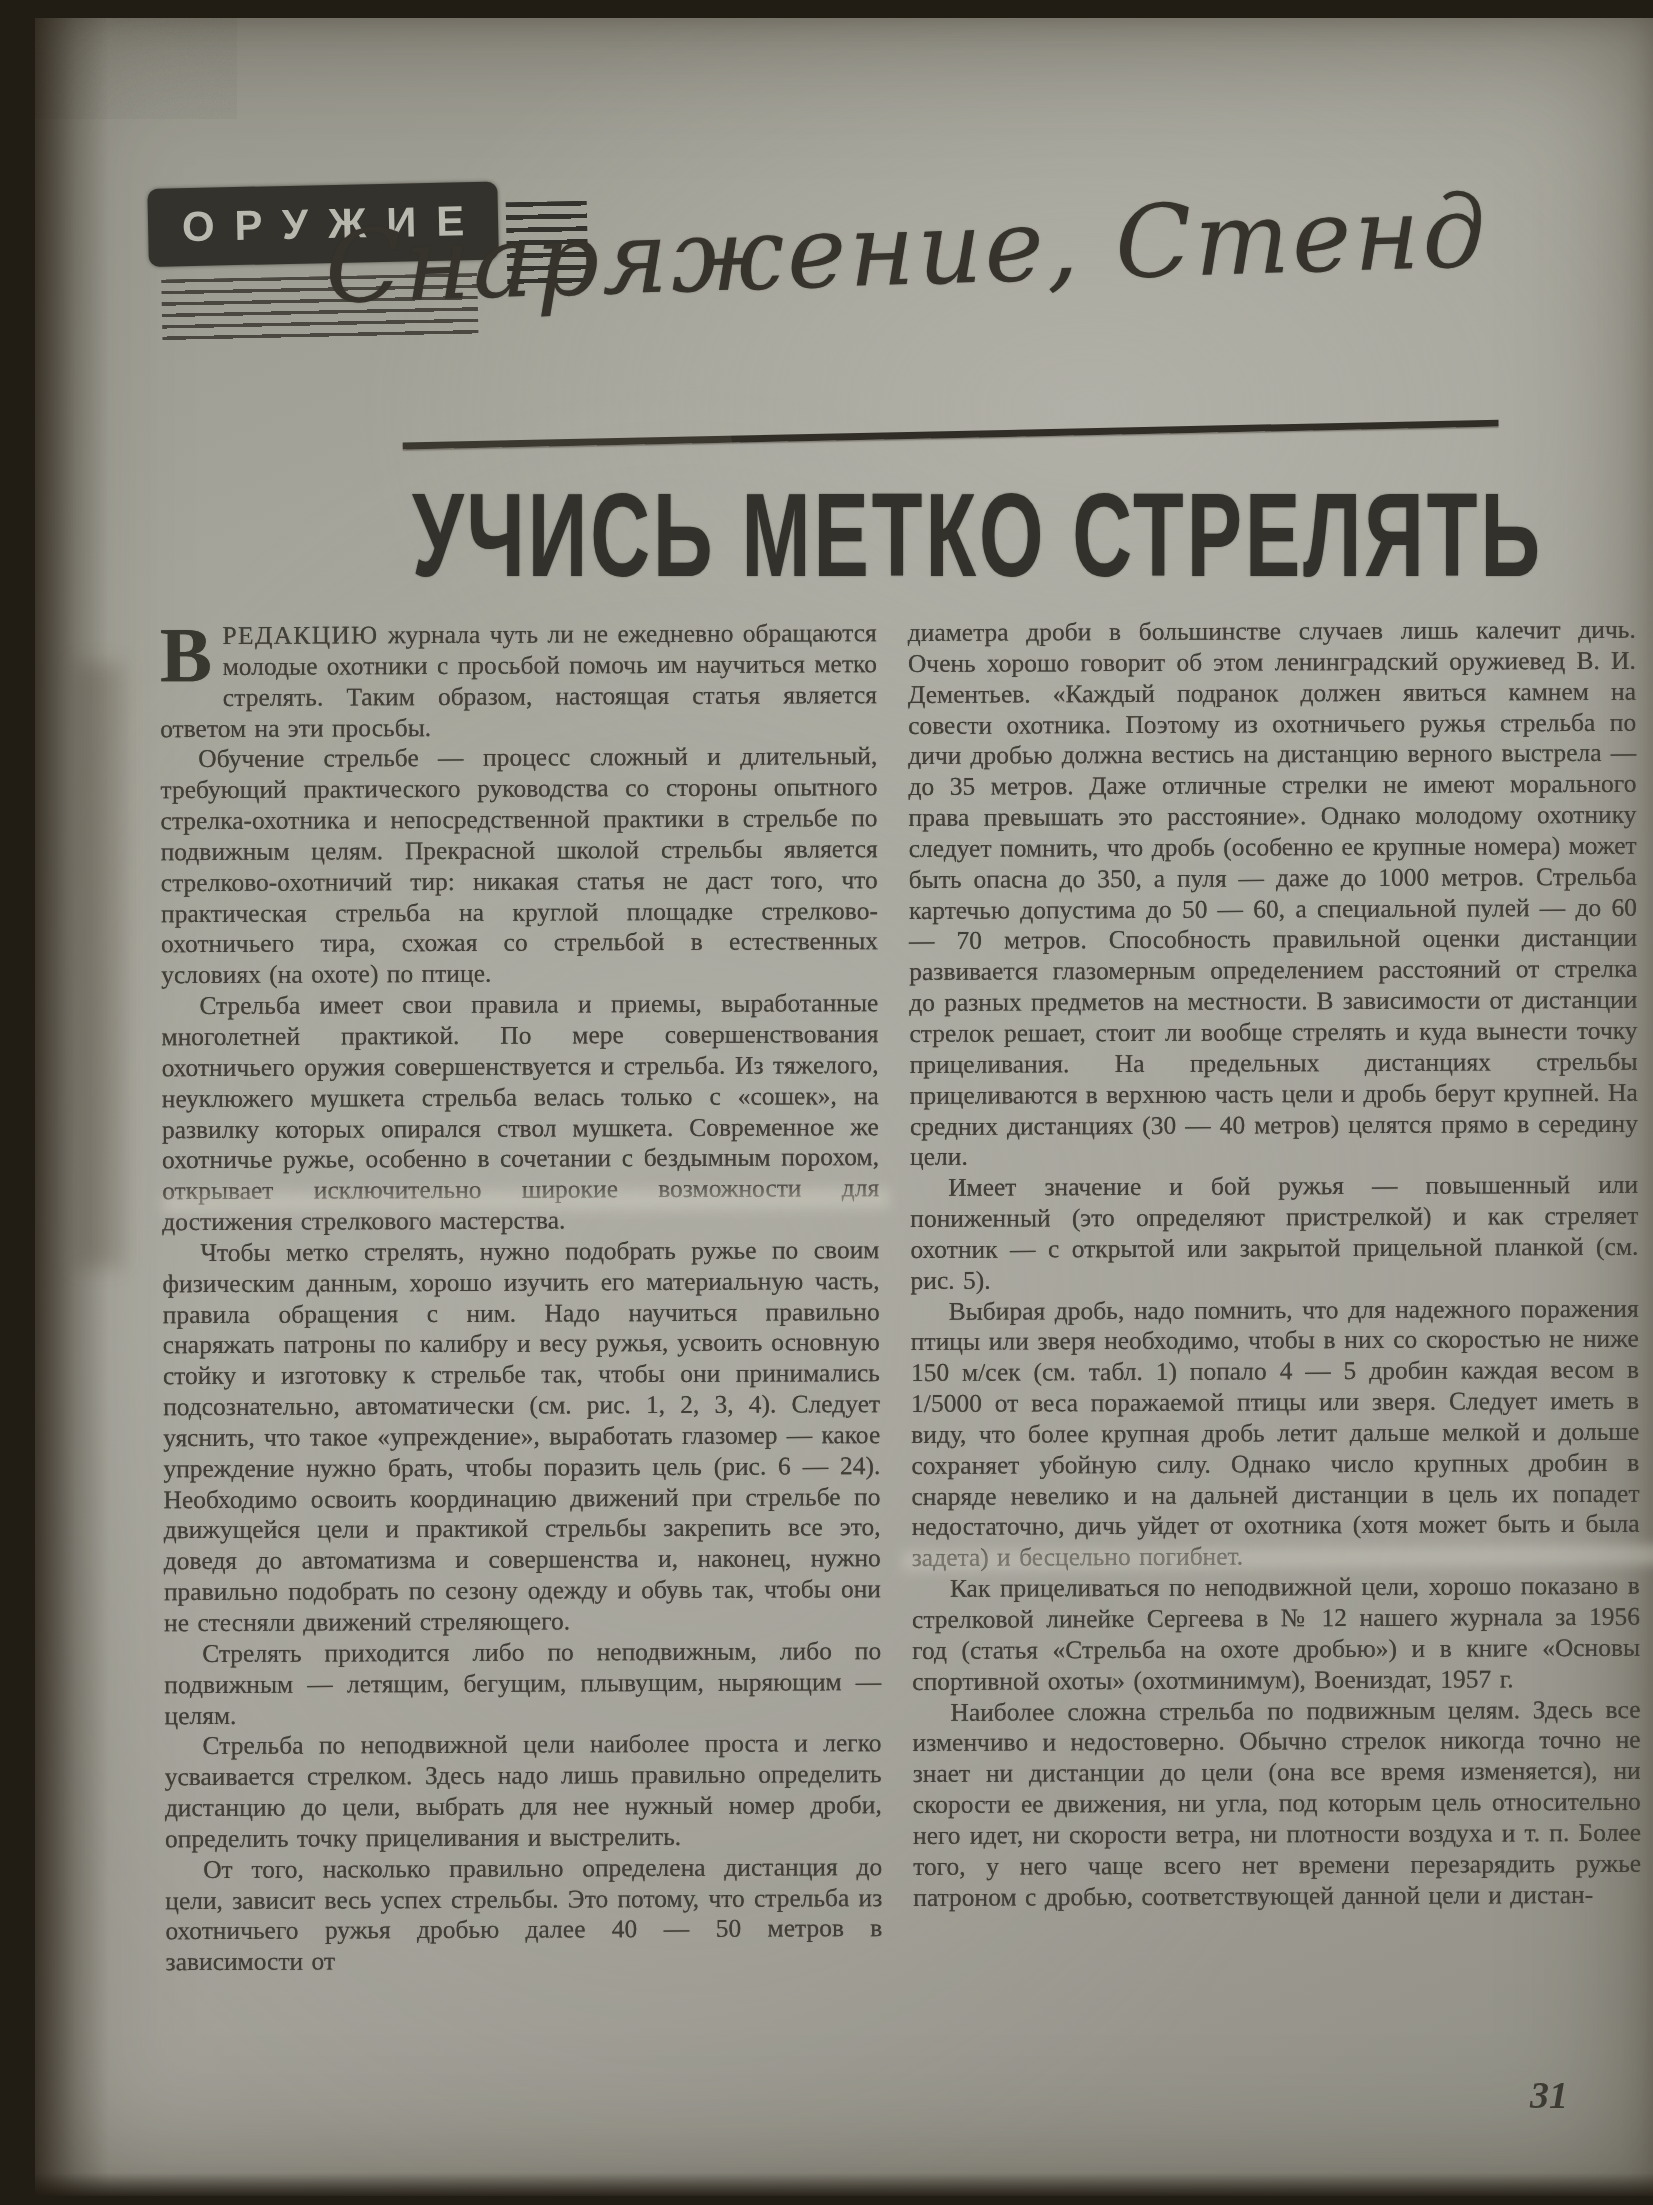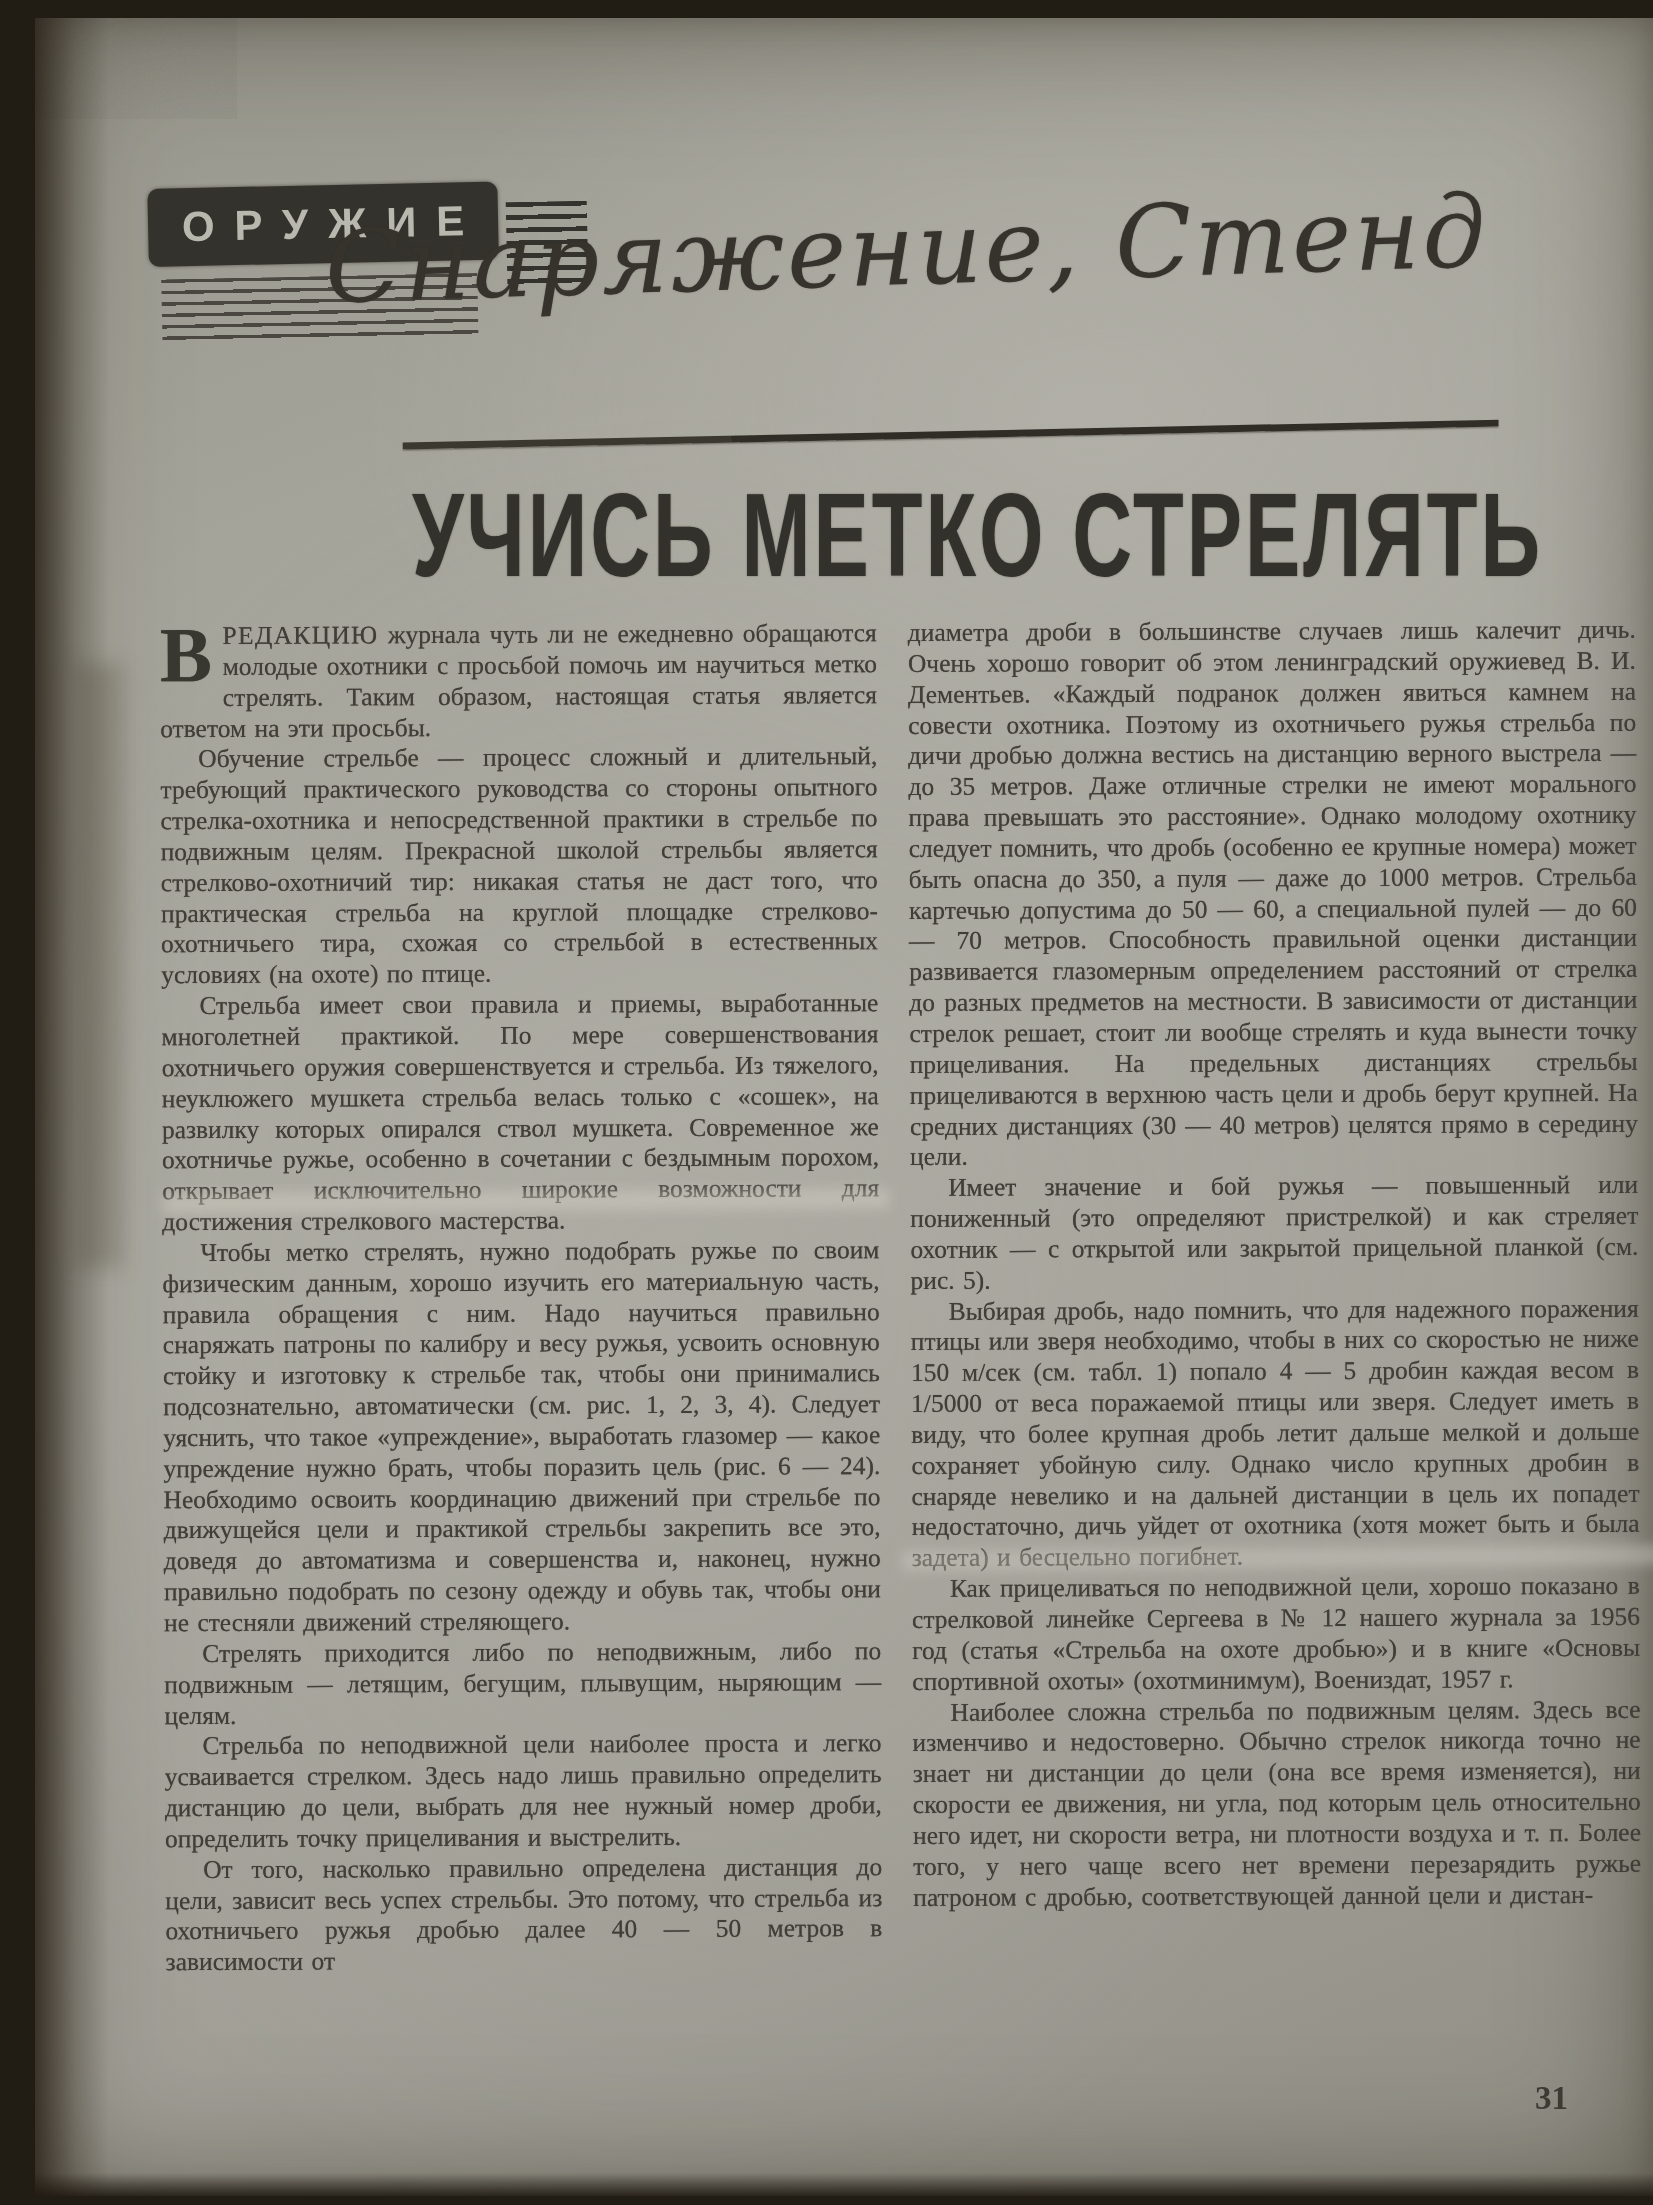--- a/index.html
+++ b/index.html
@@ -101,21 +101,21 @@
     font-family:"Liberation Serif", serif;font-weight:700;
     font-size:78px;line-height:59px;
     padding:4px 10.8px 0 0;color:#393830;
   }
   .leadword{letter-spacing:1.3px;}
 
   
   .pagenum{
     position:absolute;right:86px;bottom:79px;
     font-family:"Liberation Serif", serif;font-weight:700;
-    font-size:33px;color:#3c3a33;
+    font-size:38px;color:#3c3a33;font-style:italic;
   }
 
   
   .grain{position:absolute;inset:0;opacity:.20;pointer-events:none;mix-blend-mode:multiply;}
 </style>
 </head>
 <body>
 
 <div id="canvas">
   <div class="page">

